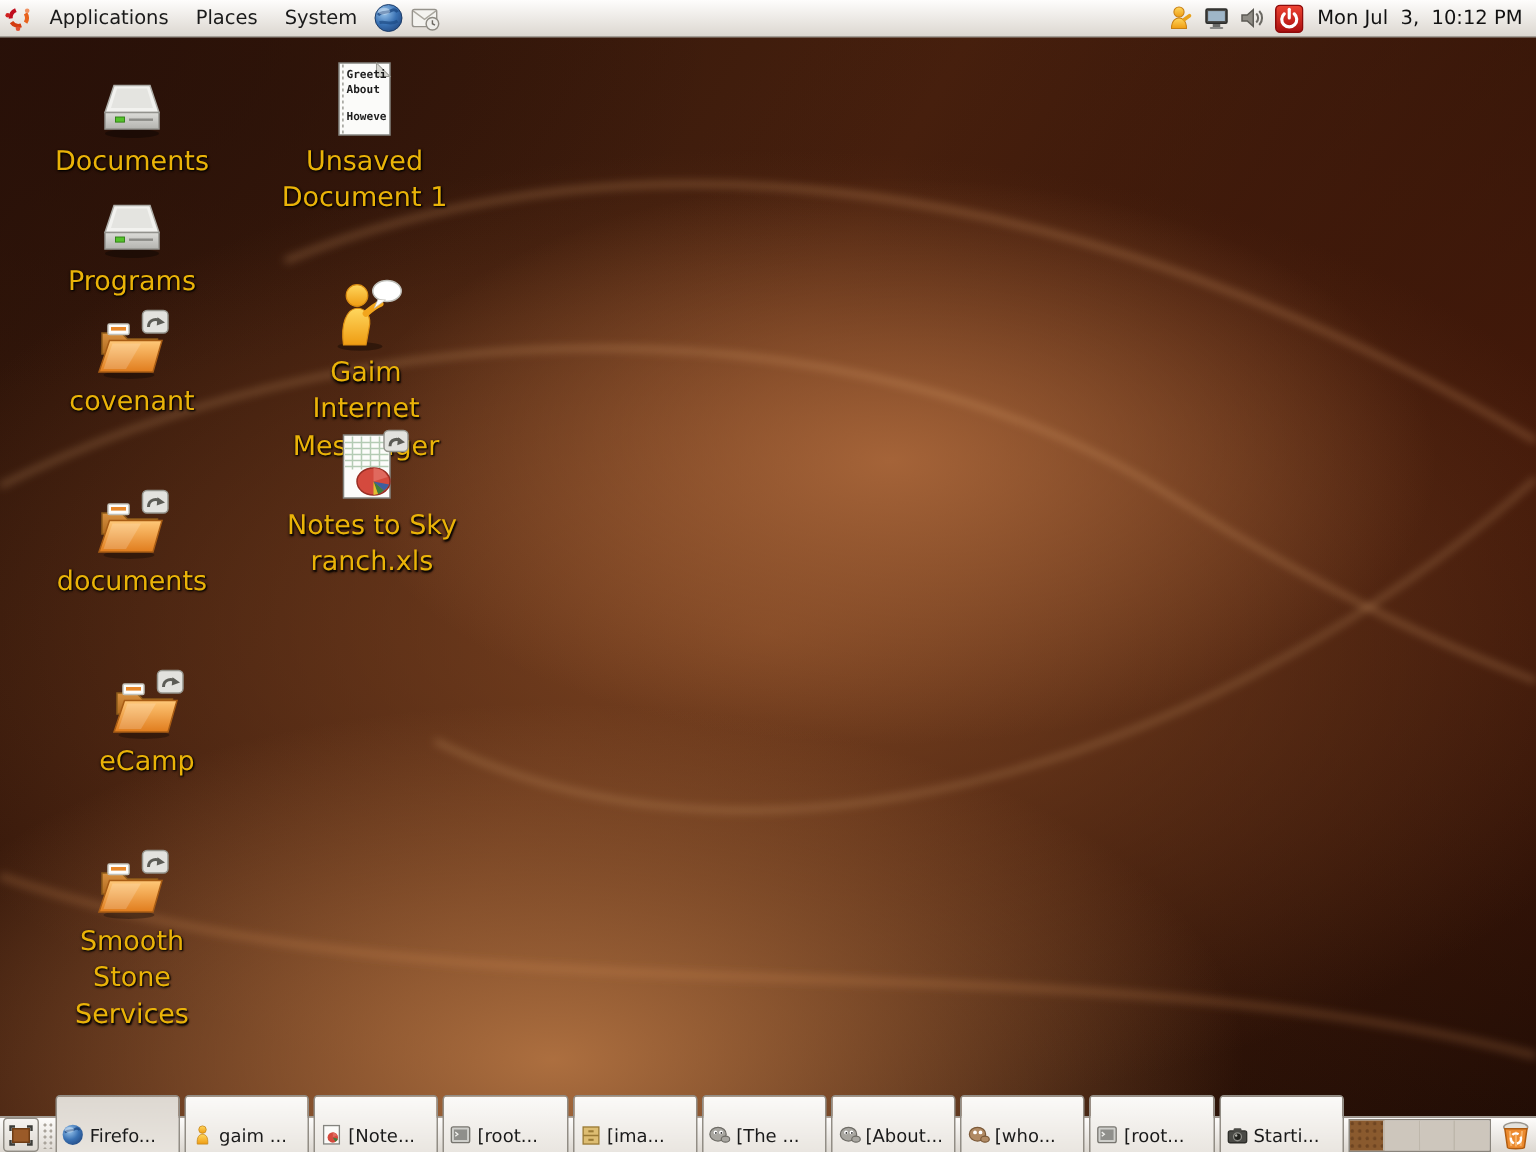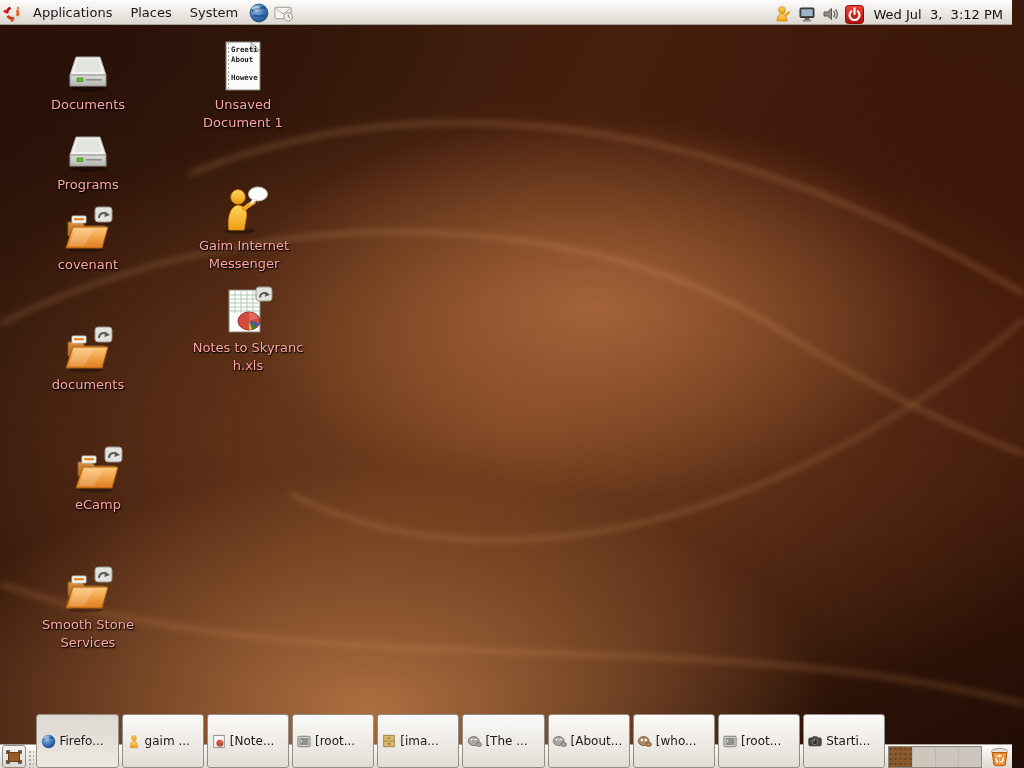--- a/index.html
+++ b/index.html
@@ -11,36 +11,36 @@
       radial-gradient(ellipse 520px 270px at 58% 40%, rgba(176,108,62,.85), rgba(176,108,62,0) 70%),
       radial-gradient(ellipse 640px 330px at 36% 92%, rgba(178,115,66,.95), rgba(178,115,66,0) 72%),
       radial-gradient(ellipse 820px 430px at 50% 55%, rgba(130,72,36,.85), rgba(130,72,36,0) 75%),
       radial-gradient(ellipse 900px 620px at 108% 40%, rgba(70,26,10,.95), rgba(60,22,8,0) 80%),
       radial-gradient(ellipse 700px 300px at -5% 5%, rgba(40,16,8,.95), rgba(40,16,8,0) 75%),
       linear-gradient(120deg,#2a1208 0%,#46200e 45%,#1d0b04 100%);
   }
   .swirls{position:absolute;top:24px;left:0;pointer-events:none;}
 
   
-  .panel{position:absolute;left:0;right:12px;height:24px;
+  .panel{position:absolute;left:0;right:0;height:24px;
     background:linear-gradient(#fefdfc,#dcd7d0);
-    display:flex;align-items:flex-end;z-index:20;}
+    display:flex;align-items:center;z-index:20;}
   .panel.top{top:0;border-bottom:1px solid #a39e96;}
   .panel.bottom{bottom:0;border-top:1px solid #a39e96;padding:0 2px;box-sizing:border-box;}
 
   .menu-item{font-size:13px;color:#1a1a1a;padding:0 9px;height:24px;display:flex;align-items:center;cursor:default;}
   .plauncher{width:22px;height:22px;display:flex;align-items:center;justify-content:center;margin:0 1px;}
   .tray{margin-left:auto;display:flex;align-items:center;gap:4px;padding-right:4px;}
   .tray .ticon{width:20px;height:20px;display:flex;align-items:center;justify-content:center;}
   .clock{font-size:13px;color:#111;white-space:pre;padding:0 5px;}
 
   
   .dicon{position:absolute;width:140px;display:flex;flex-direction:column;align-items:center;cursor:default;}
   .dicon .ic{display:flex;justify-content:flex-end;}
-  .dicon .lbl{margin-top:2px;font-size:13px;color:#fca5a5;text-align:center;line-height:1.35;
+  .dicon .lbl{margin-top:2px;font-size:18px;color:#eab308;text-align:center;line-height:1.35;
     text-shadow:0 1px 2px rgba(0,0,0,.95),1px 1px 1px rgba(0,0,0,.8);}
   .w122{max-width:122px;} .w110{max-width:110px;} .w100{max-width:100px;}
   .wbreak{max-width:120px;word-break:break-all;}
 
   
   .showdesk{width:24px;height:21px;border:1px solid #918d85;border-radius:3px;
     background:linear-gradient(#f6f4f1,#ddd8d1);display:flex;align-items:center;justify-content:center;}
   .grip{width:7px;height:18px;margin:0 2px;
     background-image:radial-gradient(circle,#aaa49b 1px,transparent 1.1px);
     background-size:4px 4px;}
@@ -160,21 +160,21 @@
         <path d="M13.5 4.4 A6.6 6.6 0 0 1 13.5 13.6" stroke="#6c6a64" stroke-width="1.4" fill="none"></path>
       </svg>
     </div>
     <div class="ticon">
       <svg width="19" height="19" viewBox="0 0 19 19">
         <rect x="0.5" y="0.5" width="18" height="18" rx="3" fill="url(#redg)" stroke="#8e0b0b"></rect>
         <path d="M6.2 6.2 A5 5 0 1 0 12.8 6.2" stroke="#fff" stroke-width="2.1" fill="none" stroke-linecap="round"></path>
         <line x1="9.5" y1="3.2" x2="9.5" y2="9" stroke="#fff" stroke-width="2.1" stroke-linecap="round"></line>
       </svg>
     </div>
-    <div class="clock">Wed Jul  3,  3:12 PM</div>
+    <div class="clock">Mon Jul  3,  10:12 PM</div>
   </div>
 </div>
 
 <div class="dicon" style="left:18px;top:50px">
   <div class="ic">
     <svg width="46" height="44" viewBox="0 0 46 44">
       <ellipse cx="23" cy="39" rx="18" ry="3" fill="rgba(0,0,0,0.35)"></ellipse>
       <polygon points="11,7 35,7 41,25 5,25" fill="#f2f2ef" stroke="#adada8"></polygon>
       <polygon points="13,9 33,9 37,22 9,22" fill="#e4e4e0"></polygon>
       <rect x="5" y="25" width="36" height="11" fill="url(#driveg)" stroke="#93938e"></rect>

